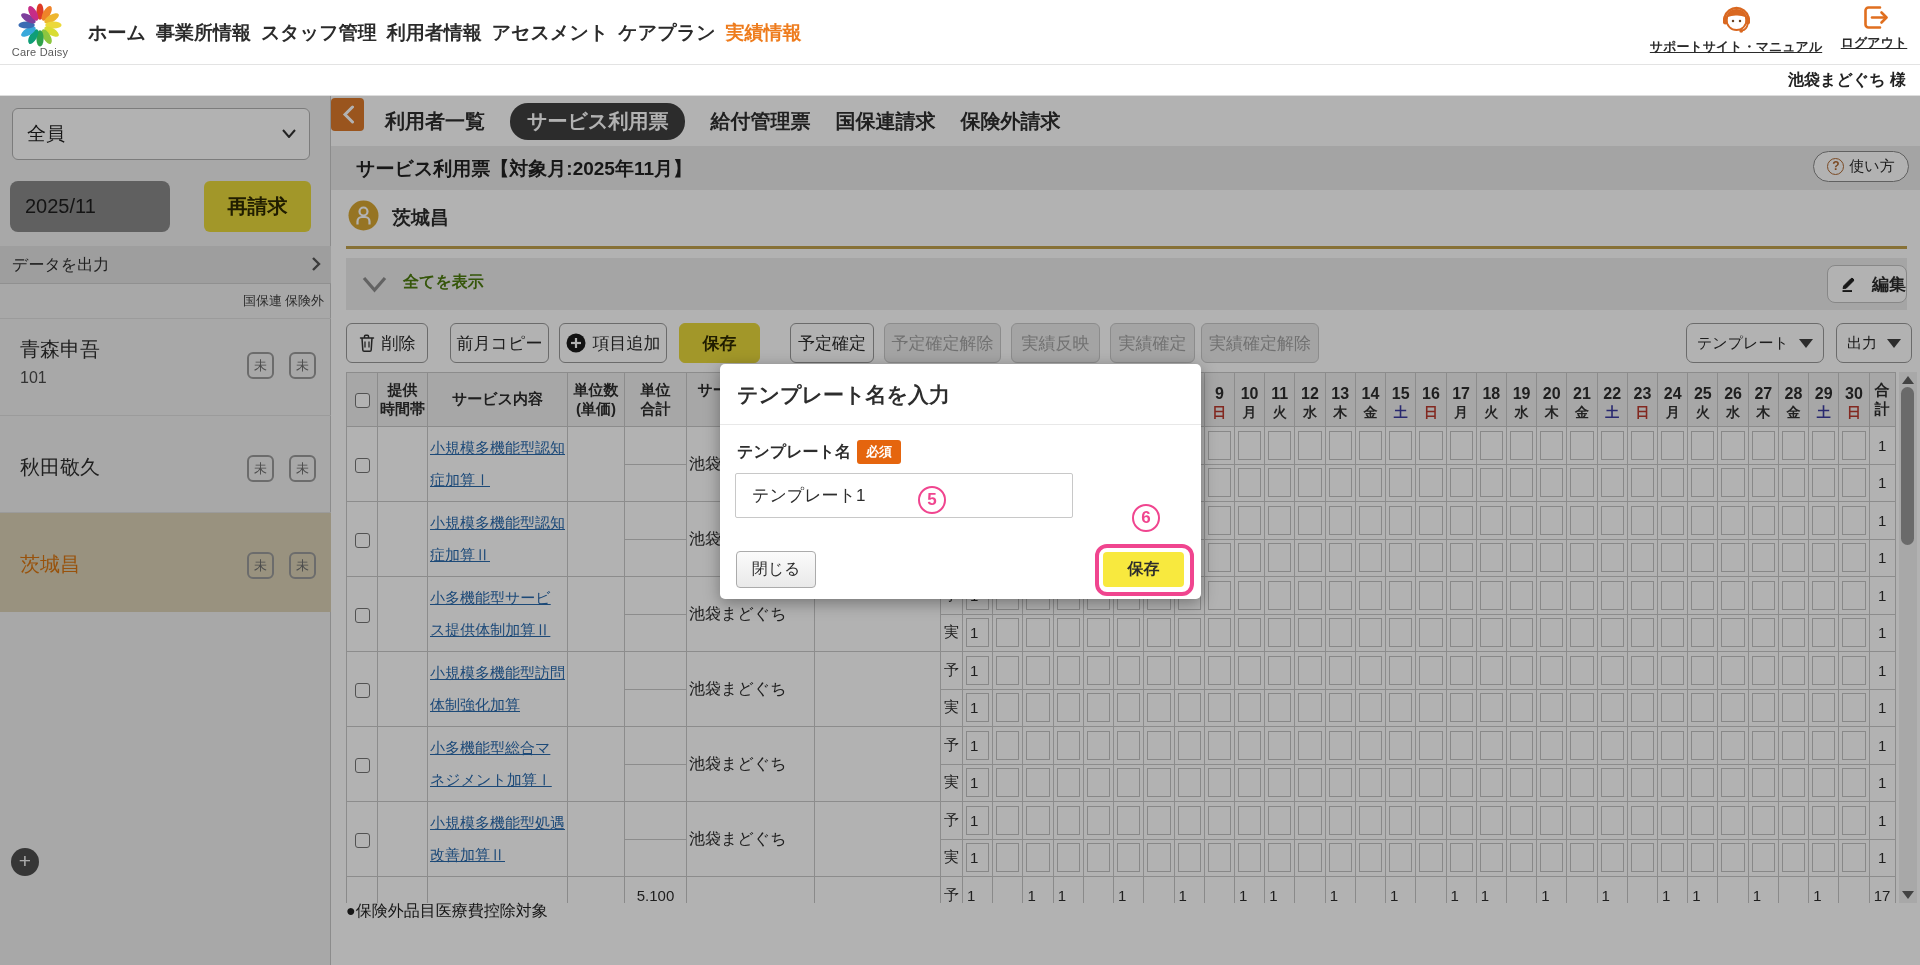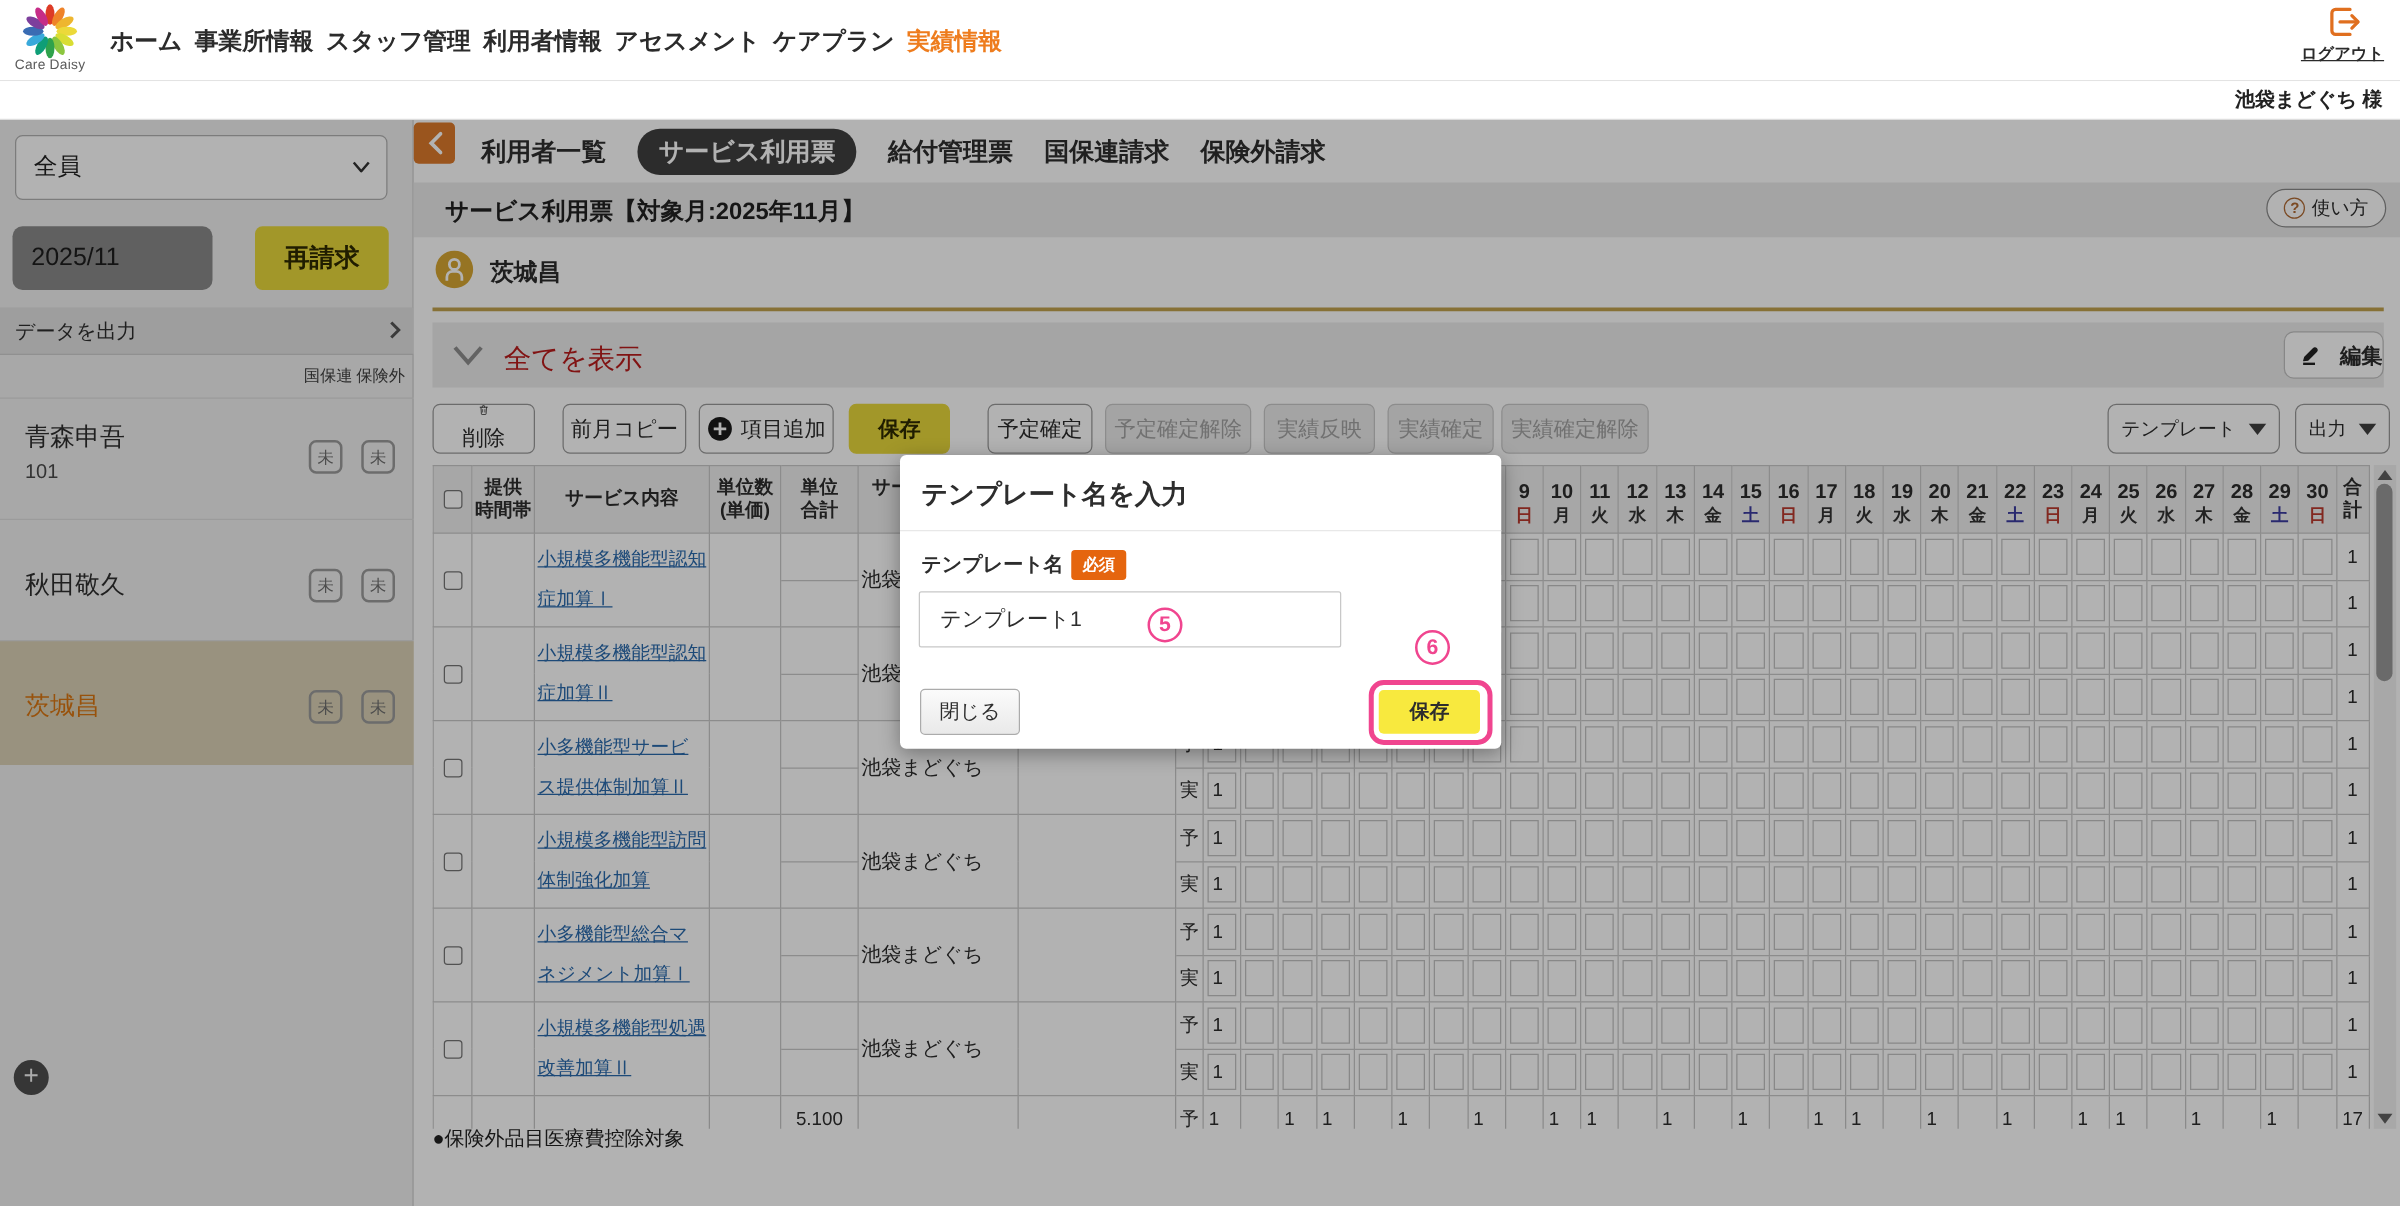--- a/index.html
+++ b/index.html
@@ -49,21 +49,21 @@
   .tab.cur { background:#404040; color:#fff; border-radius:18px; padding:5px 17px; }
   .titlerow { position:absolute; left:0; top:50px; width:1589px; height:44px; background:#ebebeb; }
   .titlerow h1 { position:absolute; left:25px; top:10px; font-size:19px; font-weight:bold; color:#222; }
   .help { position:absolute; right:11px; top:5px; width:96px; height:31px; background:#fff; border:1px solid #8a8a8a; border-radius:16px; font-size:15px; color:#2d2d2d; display:flex; align-items:center; justify-content:center; gap:5px; }
   .help .q { width:17px; height:17px; border:1.5px solid #b06a33; border-radius:50%; color:#b06a33; font-size:12px; font-weight:bold; line-height:14px; text-align:center; }
   .userrow { position:absolute; left:0; top:94px; width:1589px; height:56px; background:#fff; }
   .uicon { position:absolute; left:17px; top:10px; width:31px; height:31px; }
   .uname { position:absolute; left:61px; top:15px; font-size:19px; font-weight:bold; color:#2c2c2c; }
   .goldline { position:absolute; left:15px; top:150px; width:1561px; height:3px; background:#c2a24e; }
   .showall { position:absolute; left:15px; top:162px; width:1561px; height:52px; background:#ececec; }
-  .showall .txt { position:absolute; left:57px; top:14px; font-size:22px; font-weight:normal; color:#b91c1c; }
+  .showall .txt { position:absolute; left:57px; top:14px; font-size:16px; font-weight:bold; color:#4d7c0f; }
   .showall .chev { position:absolute; left:16px; top:18px; }
   .editbtn { position:absolute; right:0px; top:7px; width:80px; height:38px; background:#fff; border:1px solid #c2c2c2; border-radius:8px; font-size:17px; font-weight:bold; color:#2d2d2d; display:flex; align-items:center; justify-content:flex-end; gap:16px; }
 
   .toolbar-btn { position:absolute; top:227px; height:40px; background:#fff; border:1px solid #9a9a9a; border-radius:6px; font-size:17px; color:#2b2b2b; display:flex; align-items:center; justify-content:center; gap:7px; font-family:inherit; }
   .toolbar-btn.yellow { background:#e9d83c; border-color:#e9d83c; font-weight:bold; color:#2e2a00; }
   .toolbar-btn.dis { background:#ebebeb; border-color:#c9c9c9; color:#a3a3a3; }
   .tri { display:inline-block; width:0; height:0; border-left:7px solid transparent; border-right:7px solid transparent; border-top:9px solid #3f3f3f; }
   .toolbar-btn.dd { justify-content:space-between; padding:0 10px; font-size:15px; white-space:nowrap; border-radius:7px; }
 
   
@@ -141,20 +141,34 @@
       <div class="logo-text">Care Daisy</div>
     </div>
     <div class="nav">
       <span class="nav-item">ホーム</span>
       <span class="nav-item">事業所情報</span>
       <span class="nav-item">スタッフ管理</span>
       <span class="nav-item">利用者情報</span>
       <span class="nav-item">アセスメント</span>
       <span class="nav-item">ケアプラン</span>
       <span class="nav-item active">実績情報</span>
+    </div>
+    <div class="hdr-right" style="left:1650px; width:172px;">
+      <svg width="33" height="33" viewBox="0 0 33 33">
+        <circle cx="16.5" cy="17" r="10" fill="none" stroke="#d96821" stroke-width="1.8"></circle>
+        <path d="M 6.9 14.2 A 10.1 10.1 0 0 1 26.1 14.2 Q 21 12.2 16.5 12.4 Q 12 12.2 6.9 14.2 Z" fill="#d96821"></path>
+        <path d="M 4.8 13.8 A 12.2 12.2 0 0 1 28.2 13.8" fill="none" stroke="#d96821" stroke-width="2.4" stroke-linecap="round"></path>
+        <rect x="3" y="13" width="4.6" height="8.6" rx="2.3" fill="#d96821"></rect>
+        <rect x="25.4" y="13" width="4.6" height="8.6" rx="2.3" fill="#d96821"></rect>
+        <circle cx="13" cy="18" r="1.25" fill="#6b4423"></circle>
+        <circle cx="20" cy="18" r="1.25" fill="#6b4423"></circle>
+        <path d="M 27.7 21 Q 26.8 26.5 21.8 27.6" fill="none" stroke="#d96821" stroke-width="1.8" stroke-linecap="round"></path>
+        <circle cx="21.2" cy="27.8" r="1.9" fill="#d96821"></circle>
+      </svg>
+      <span class="hdr-link">サポートサイト・マニュアル</span>
     </div>
     <div class="hdr-right" style="left:1838px; width:72px;">
       <svg width="29" height="29" viewBox="0 0 29 29">
         <path d="M 20 4.5 H 8.5 a 3 3 0 0 0 -3 3 V 21.5 a 3 3 0 0 0 3 3 H 20" fill="none" stroke="#e06f1f" stroke-width="2.6" stroke-linecap="round" stroke-linejoin="round"></path>
         <line x1="12" y1="14.5" x2="26" y2="14.5" stroke="#e06f1f" stroke-width="2.6" stroke-linecap="round"></line>
         <path d="M 21.5 9.5 L 26.5 14.5 L 21.5 19.5" fill="none" stroke="#e06f1f" stroke-width="2.6" stroke-linecap="round" stroke-linejoin="round"></path>
       </svg>
       <span class="hdr-link">ログアウト</span>
     </div>
   </div>
@@ -238,21 +252,21 @@
       <span class="txt">全てを表示</span>
       <div class="editbtn">
         <svg width="16" height="16" viewBox="0 0 16 16">
           <path d="M3 12.5 L3.8 9.8 L10.8 2.8 a 1.6 1.6 0 0 1 2.3 0 l 0.1 0.1 a 1.6 1.6 0 0 1 0 2.3 L6.2 12.2 Z" fill="#222" stroke="#222" stroke-width="1" stroke-linejoin="round"></path>
           <line x1="2.5" y1="15.2" x2="12" y2="15.2" stroke="#222" stroke-width="2.2"></line>
         </svg>
         <span>編集</span>
       </div>
     </div>
     <div id="toolbar">
-        <button class="toolbar-btn" style="left: 15px; width: 82px; flex-direction: column;">
+        <button class="toolbar-btn" style="left: 15px; width: 82px;">
           <svg width="16" height="18" viewBox="0 0 16 18">
             <path d="M1.5 4 h13 M5.5 4 V2.2 a1 1 0 0 1 1-1 h2 a1 1 0 0 1 1 1 V4 M3 4 l0.8 12 a1.3 1.3 0 0 0 1.3 1.2 h5.8 a1.3 1.3 0 0 0 1.3-1.2 L13 4" fill="none" stroke="#333" stroke-width="1.5" stroke-linecap="round"></path>
             <line x1="6" y1="7.5" x2="6" y2="13.5" stroke="#333" stroke-width="1.3"></line>
             <line x1="10" y1="7.5" x2="10" y2="13.5" stroke="#333" stroke-width="1.3"></line>
           </svg>
           <span>削除</span>
         </button>
         <button class="toolbar-btn" style="left: 119px; width: 99px;">
           <span>前月コピー</span>
         </button>

